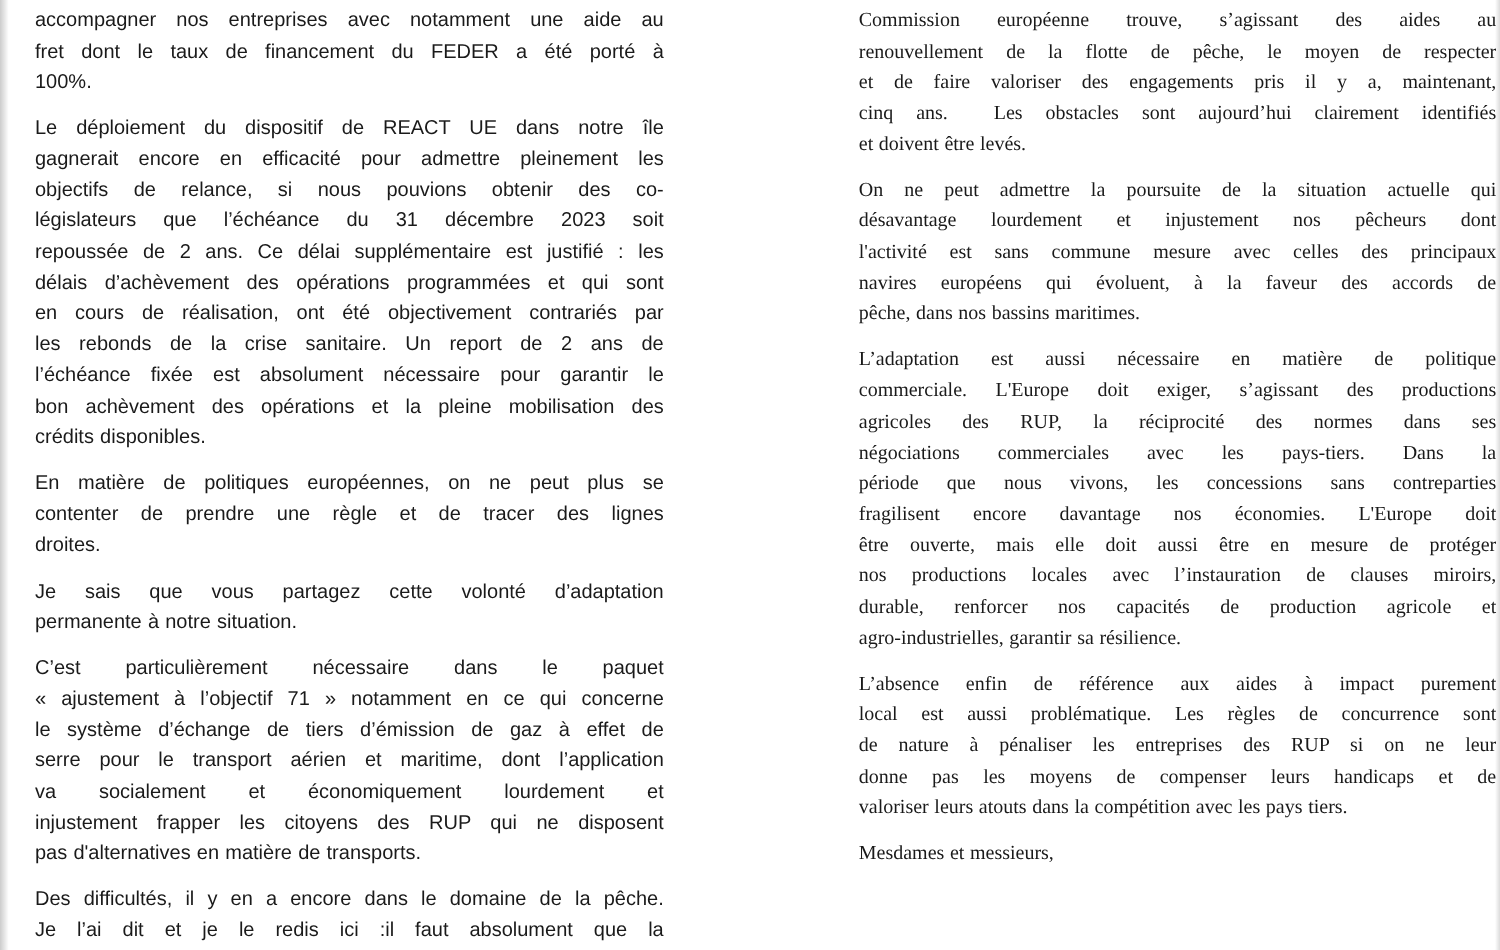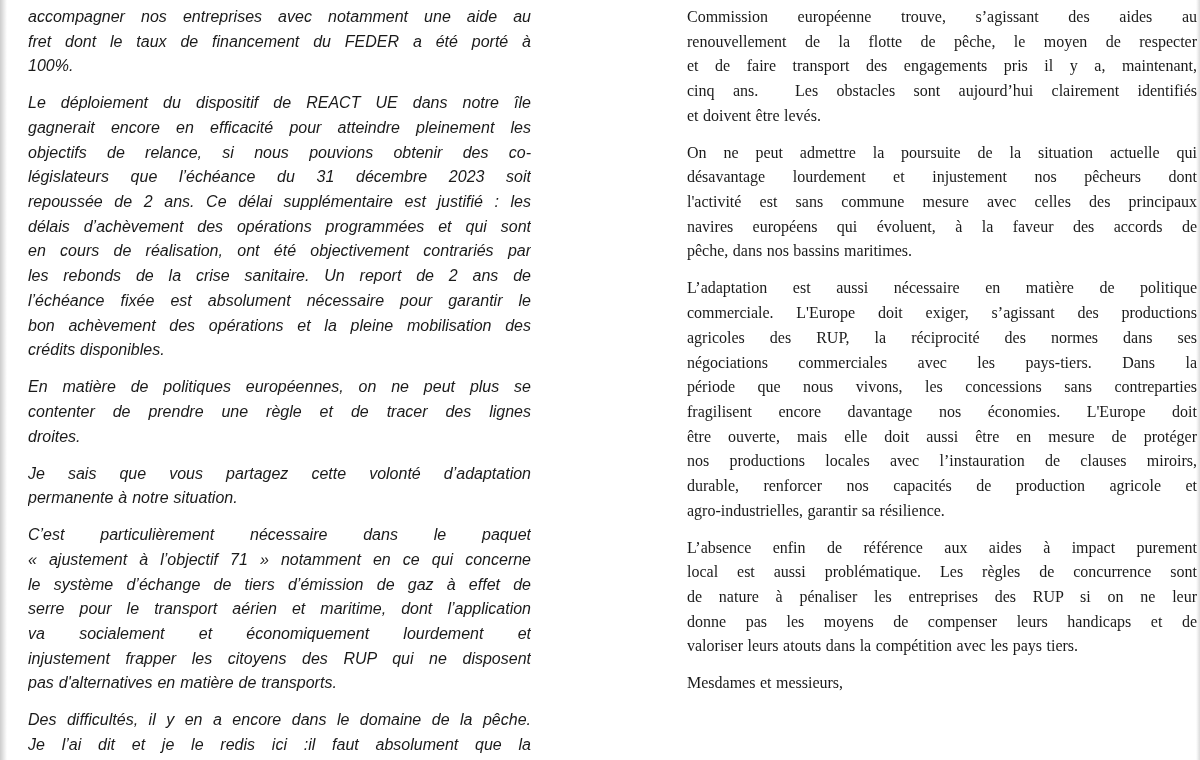--- a/index.html
+++ b/index.html
@@ -29,21 +29,21 @@
   }
   .edge-right {
     right: 0;
     width: 4px;
     background: linear-gradient(to left, rgba(0,0,0,0.14), rgba(0,0,0,0));
   }
   .col {
     position: absolute;
     top: 5px;
   }
-  .col-left  { left: 28px;  width: 503px; font-style: italic; }
+  .col-left  { left: 28px;  width: 503px; }
   .col-right { left: 687px; width: 510px; font-family: Liberation Serif, serif; }
   .para { margin: 0 0 12.3px 0; }
   .para:last-child { margin-bottom: 0; }
   .line {
     font-size: 16px;
     line-height: 24.7px;
     height: 24.7px;
     overflow: hidden;
     text-align: justify;
     text-align-last: justify;
@@ -61,21 +61,21 @@
 <div class="edge edge-right"></div>
 
 <div class="col col-left">
     <div class="para">
       <div class="line">accompagner nos entreprises avec notamment une aide au</div>
       <div class="line">fret dont le taux de financement du FEDER a été porté à</div>
       <div class="line end">100%.</div>
     </div>
     <div class="para">
       <div class="line">Le déploiement du dispositif de REACT UE dans notre île</div>
-      <div class="line">gagnerait encore en efficacité pour atteindre pleinement les</div>
+      <div class="line">gagnerait encore en efficacité pour admettre pleinement les</div>
       <div class="line">objectifs de relance, si nous pouvions obtenir des co-</div>
       <div class="line">législateurs que l’échéance du 31 décembre 2023 soit</div>
       <div class="line">repoussée de 2 ans. Ce délai supplémentaire est justifié : les</div>
       <div class="line">délais d’achèvement des opérations programmées et qui sont</div>
       <div class="line">en cours de réalisation, ont été objectivement contrariés par</div>
       <div class="line">les rebonds de la crise sanitaire. Un report de 2 ans de</div>
       <div class="line">l’échéance fixée est absolument nécessaire pour garantir le</div>
       <div class="line">bon achèvement des opérations et la pleine mobilisation des</div>
       <div class="line end">crédits disponibles.</div>
     </div>
@@ -100,21 +100,21 @@
     <div class="para">
       <div class="line">Des difficultés, il y en a encore dans le domaine de la pêche.</div>
       <div class="line">Je l’ai dit et je le redis ici :il faut absolument que la</div>
     </div>
   </div>
 
 <div class="col col-right">
     <div class="para">
       <div class="line">Commission européenne trouve, s’agissant des aides au</div>
       <div class="line">renouvellement de la flotte de pêche, le moyen de respecter</div>
-      <div class="line">et de faire transport des engagements pris il y a, maintenant,</div>
+      <div class="line">et de faire valoriser des engagements pris il y a, maintenant,</div>
       <div class="line">cinq ans. &nbsp;Les obstacles sont aujourd’hui clairement identifiés</div>
       <div class="line end">et doivent être levés.</div>
     </div>
     <div class="para">
       <div class="line">On ne peut admettre la poursuite de la situation actuelle qui</div>
       <div class="line">désavantage lourdement et injustement nos pêcheurs dont</div>
       <div class="line">l'activité est sans commune mesure avec celles des principaux</div>
       <div class="line">navires européens qui évoluent, à la faveur des accords de</div>
       <div class="line end">pêche, dans nos bassins maritimes.</div>
     </div>

